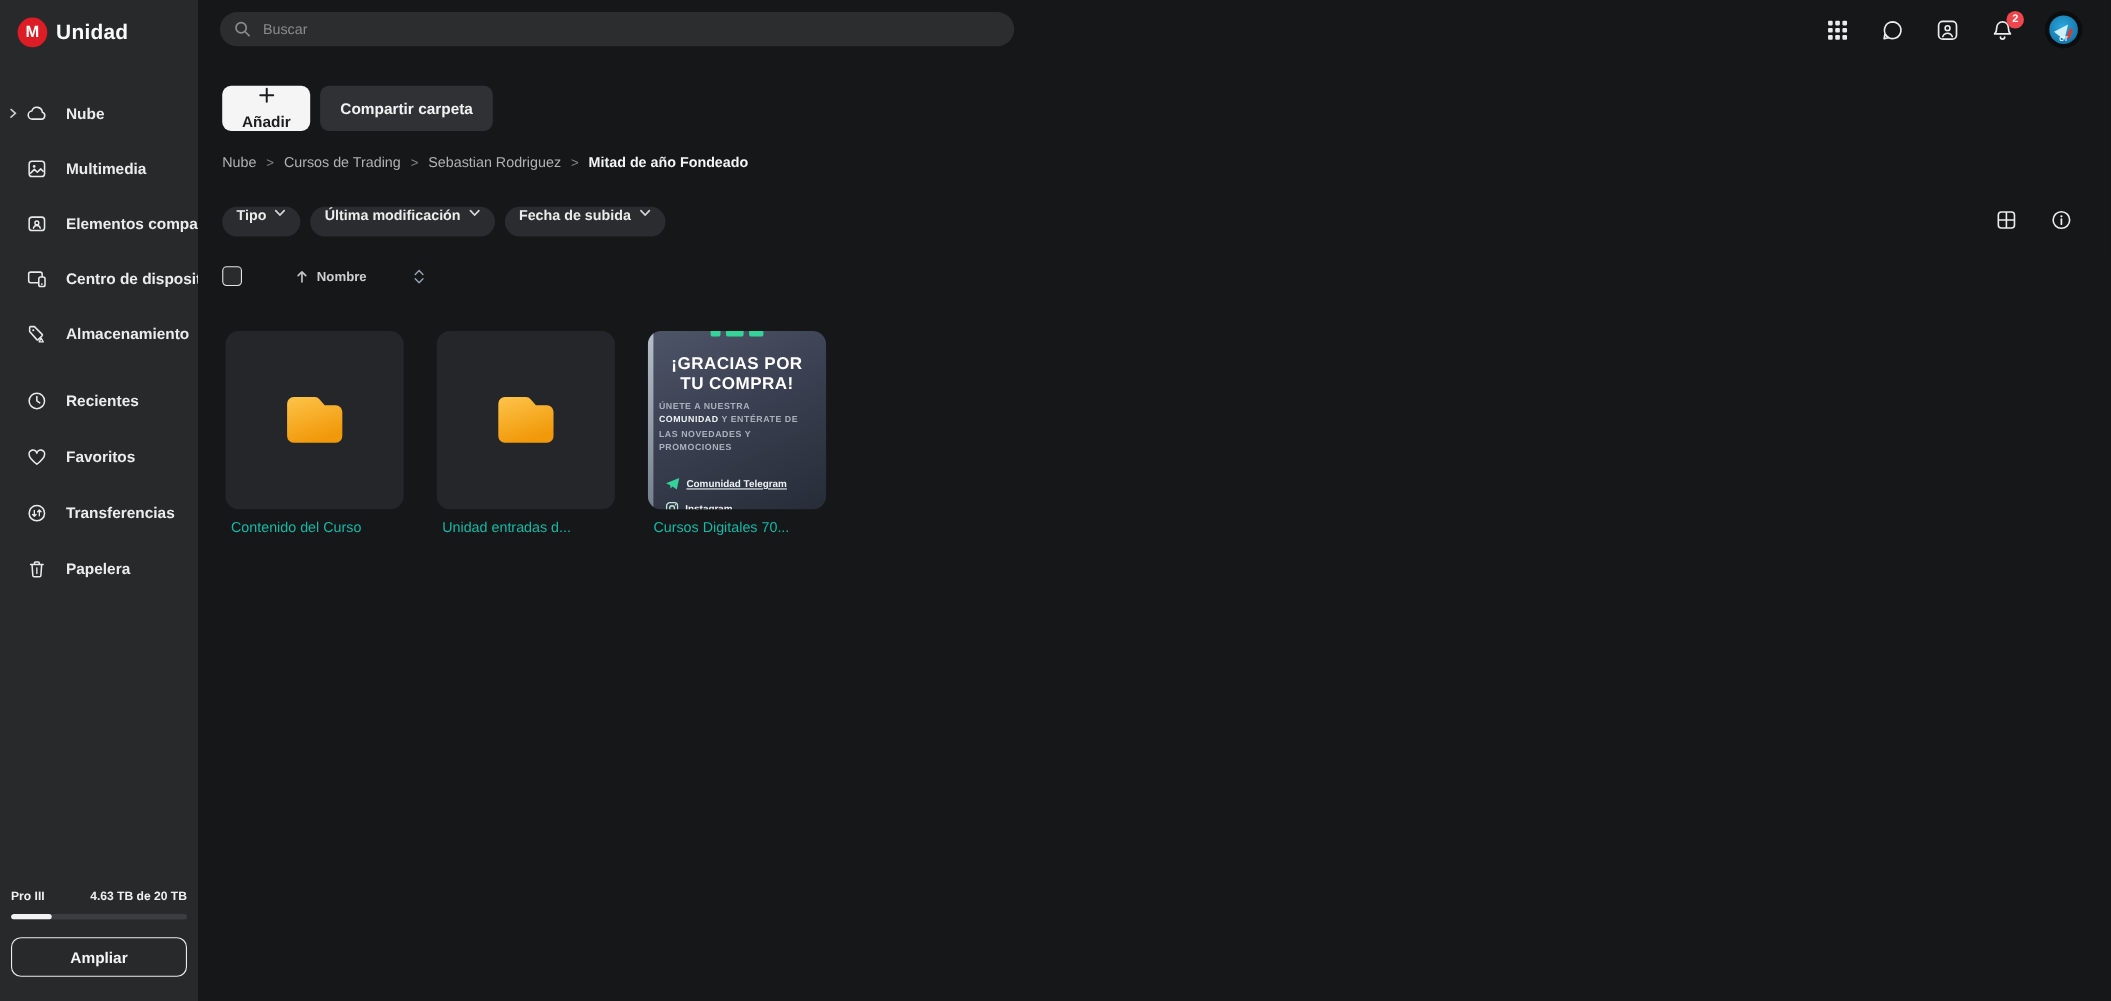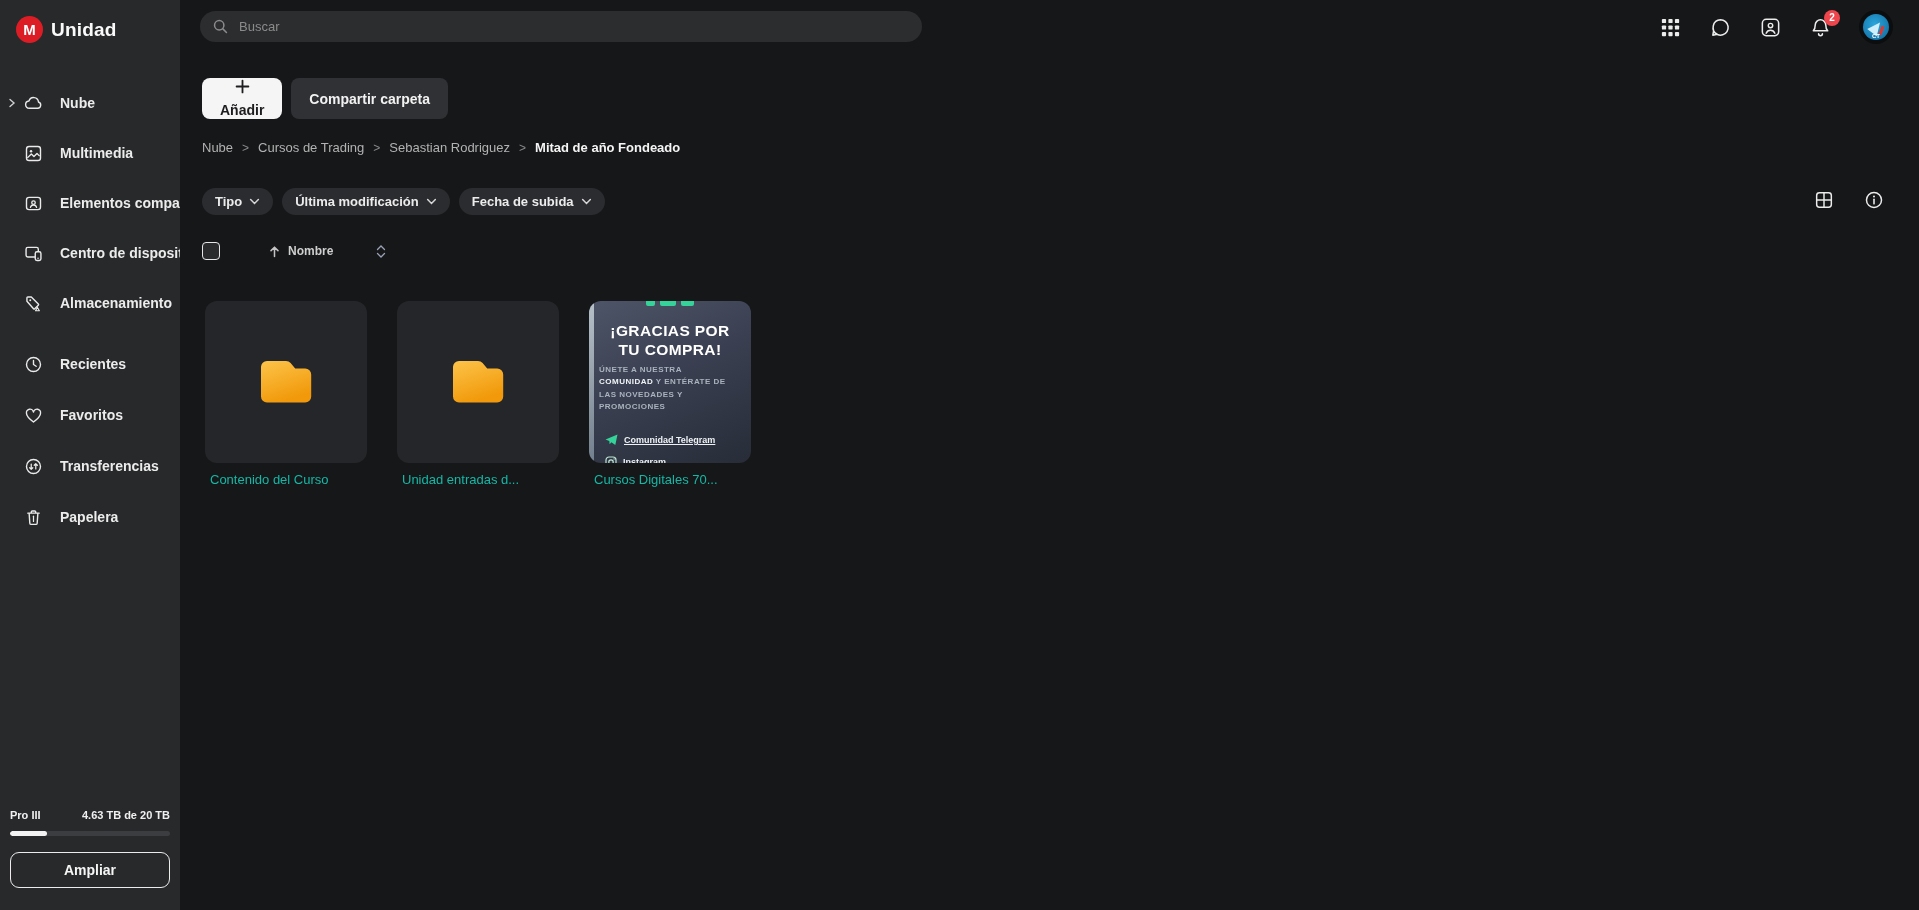--- a/index.html
+++ b/index.html
@@ -58,21 +58,21 @@
   .btn-add { background:#f5f5f6; color:#1d1d1f; }
   .btn-share { background:#303134; color:#f2f2f2; }
 
   .breadcrumb { position:absolute; left:22px; top:140px; display:flex; align-items:center; gap:9px; font-size:13px; }
   .crumb { color:#b2b2b2; cursor:pointer; white-space:nowrap; }
   .crumb-sep { color:#8a8a8a; font-size:12px; }
   .crumb-current { color:#f5f5f5; font-weight:bold; cursor:default; }
 
   .chip-row { position:absolute; left:22px; top:188px; display:flex; gap:9px; }
   .chip { height:27px; border-radius:14px; background:#2b2c2f; color:#ececec; font-size:13px; font-weight:600;
-          display:flex; align-items:center; gap:7px; padding:0 13px; cursor:pointer; }
+          display:flex; align-items:flex-start; gap:7px; padding:0 13px; cursor:pointer; }
 
   .view-icons { position:absolute; right:34px; top:189px; display:flex; gap:28px; }
   .view-icons .tool-icon { width:22px; height:22px; }
 
   .list-header { position:absolute; left:22px; top:242px; display:flex; align-items:center; }
   .checkbox { width:18px; height:18px; border:1.5px solid #e6e6e6; border-radius:4px; background:#2a2b2d; cursor:pointer; }
   .sort-arrow { margin-left:48px; width:13px; height:13px; }
   .sort-label { margin-left:7px; font-size:12px; font-weight:600; color:#cfcfcf; cursor:pointer; }
   .sort-chevrons { margin-left:43px; display:flex; flex-direction:column; gap:1px; cursor:pointer; }
 

